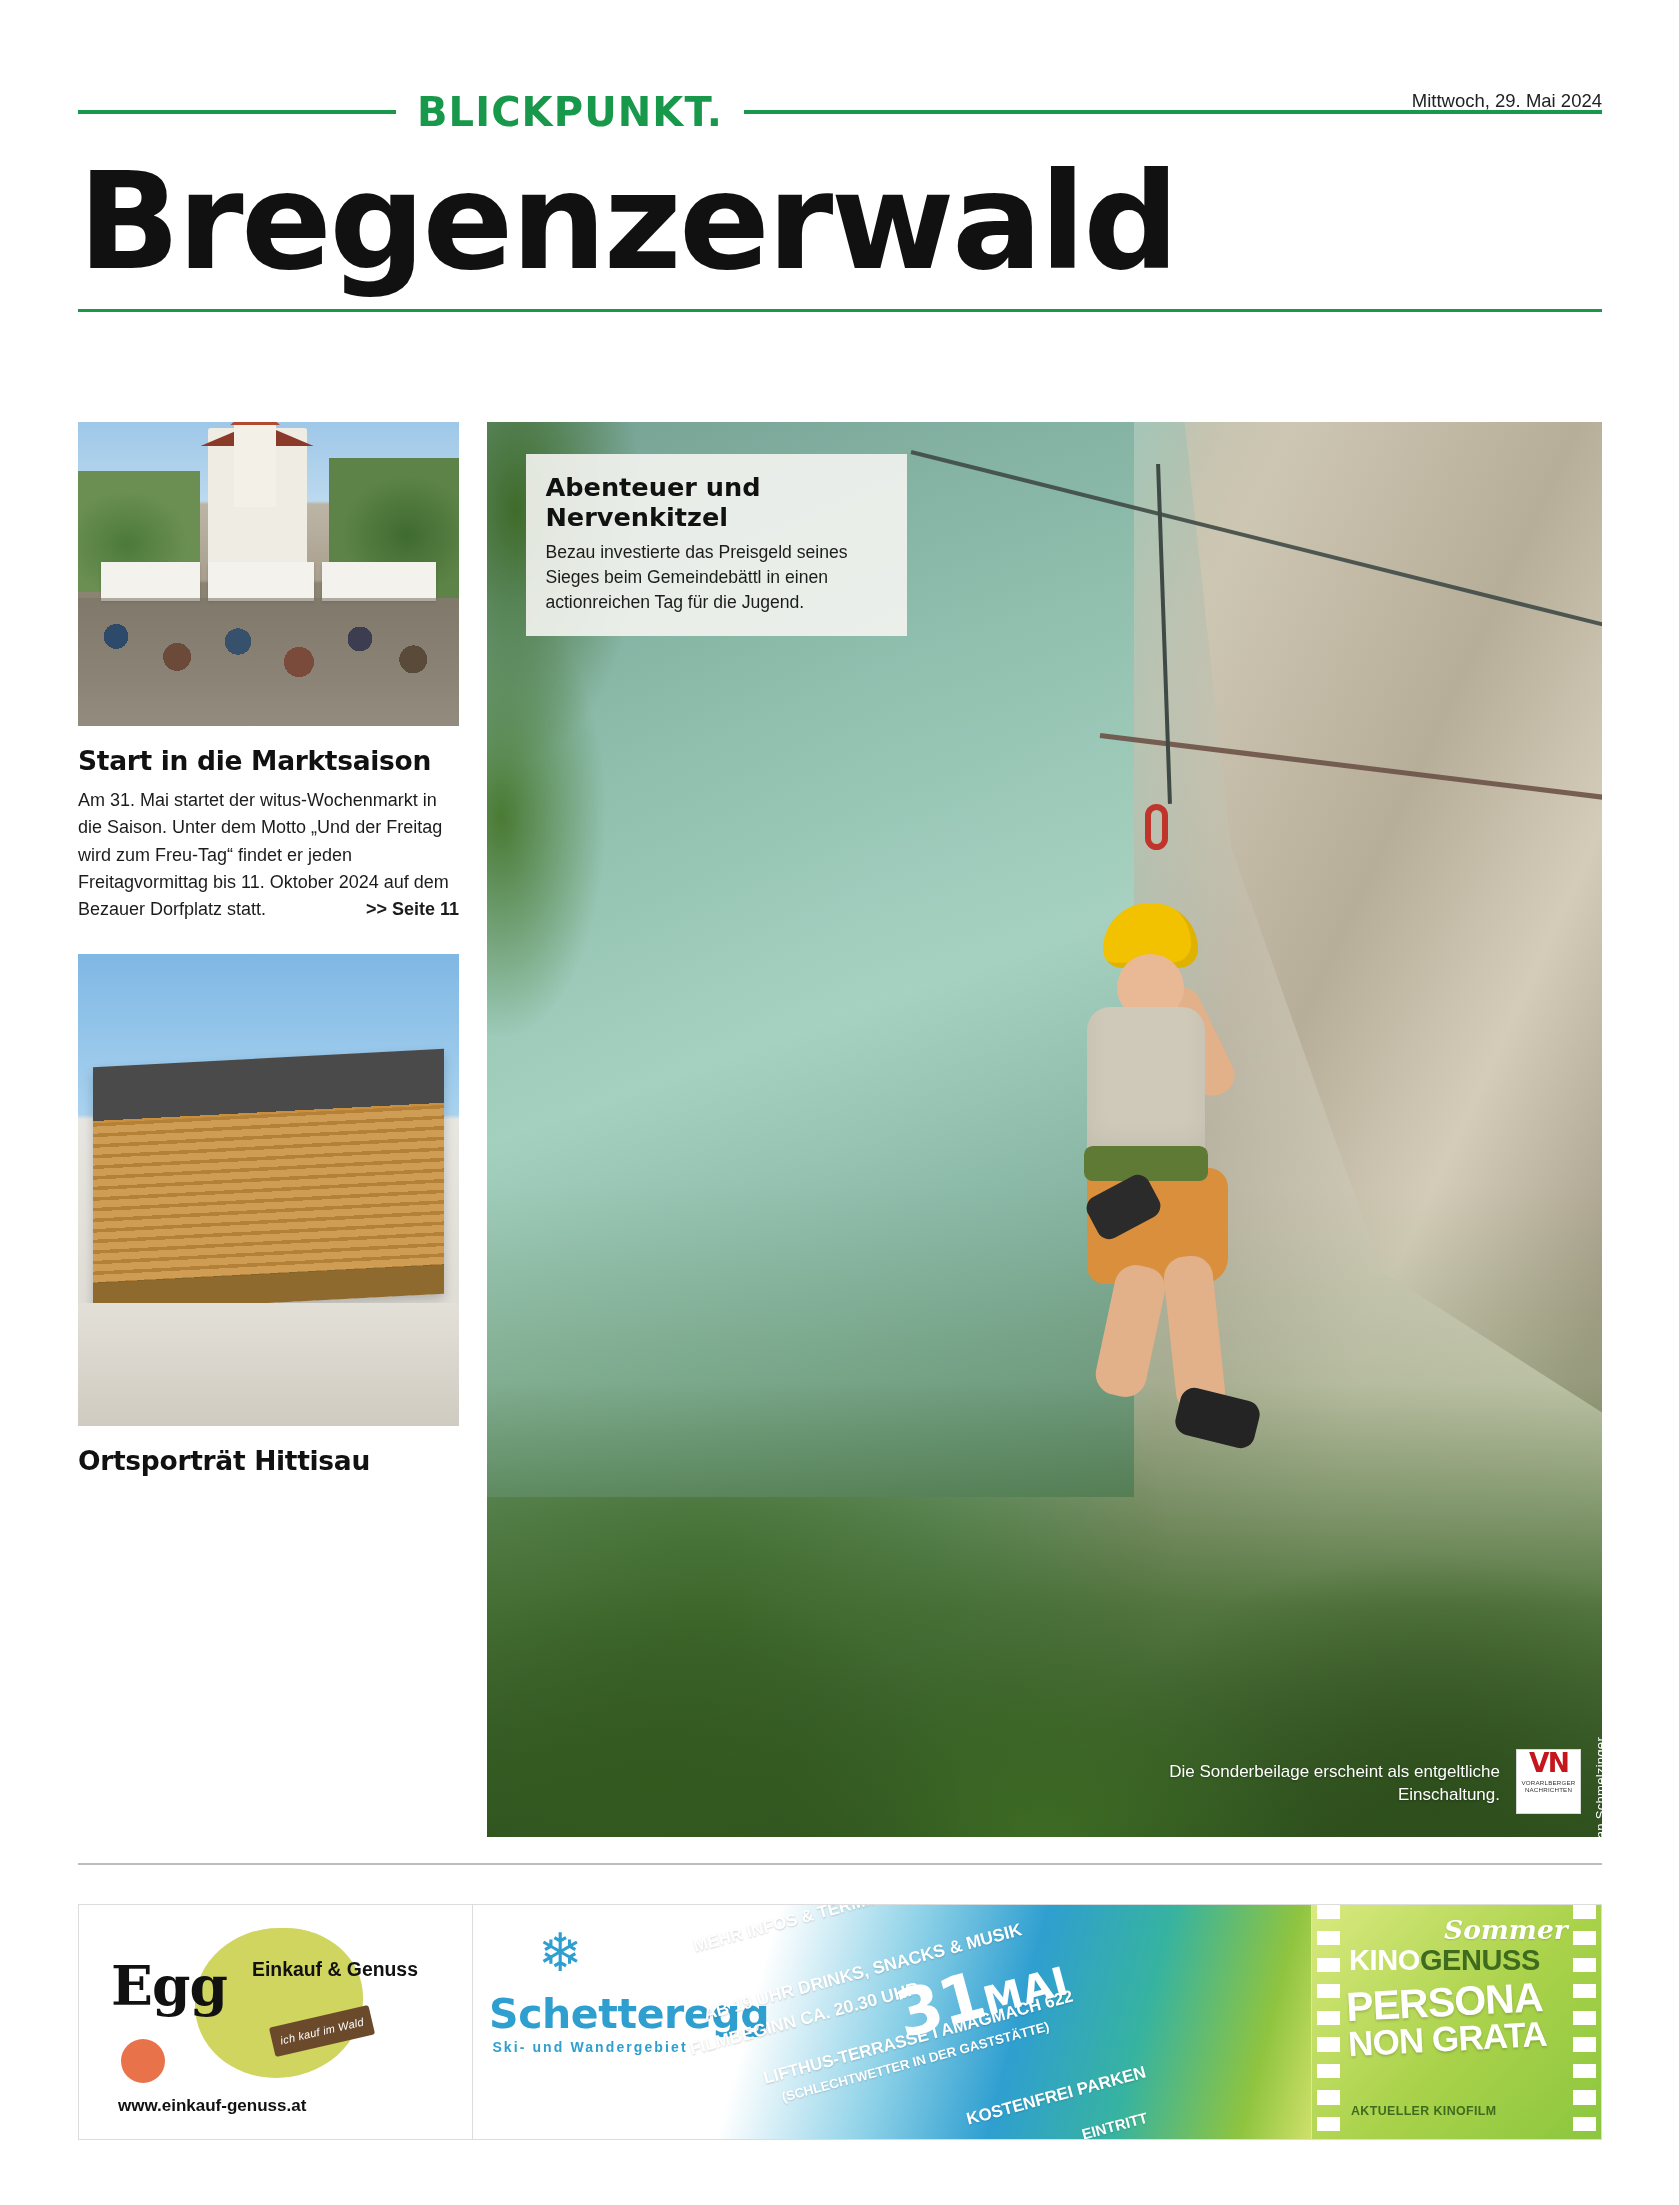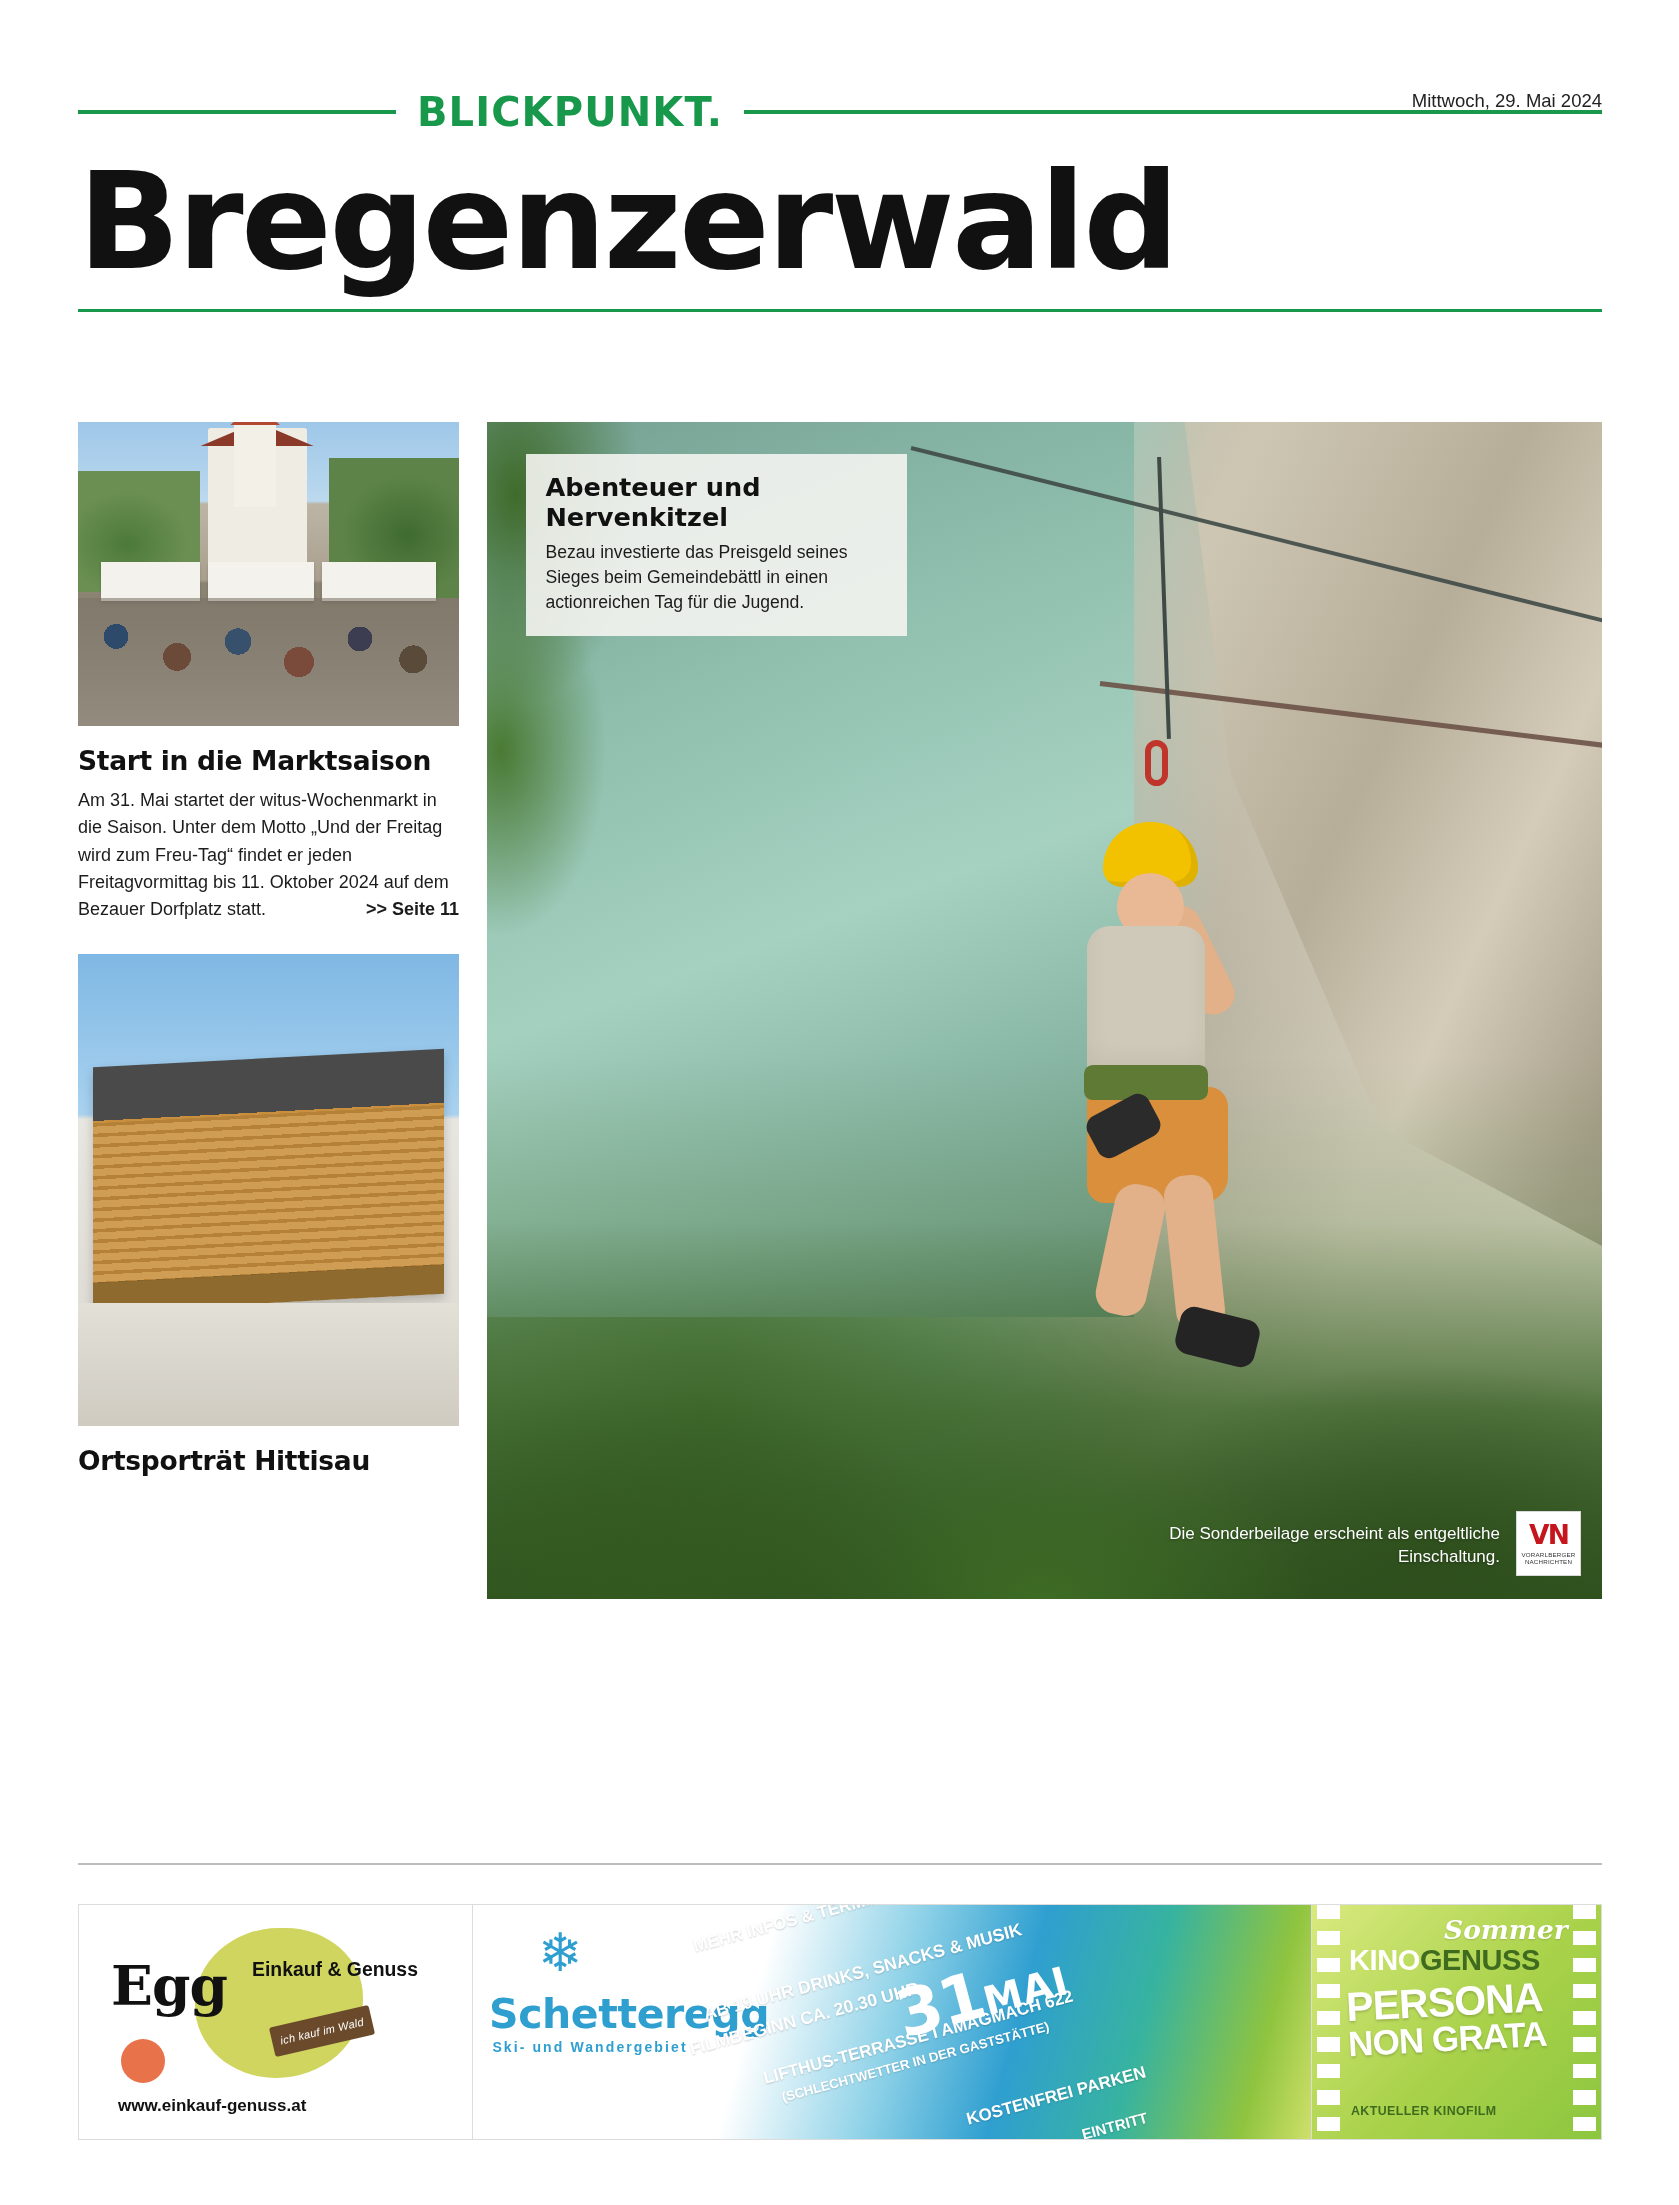--- a/index.html
+++ b/index.html
@@ -115,21 +115,21 @@
   .jump-inline { float: right; }
 
   .left-block-2 { margin-top: 30px; }
 
   
   .main-photo {
     position: absolute;
     left: 487px;
     top: 422px;
     width: 1115px;
-    height: 1177px;
+    height: 1415px;
     overflow: hidden;
   }
   .gorge {
     position: absolute;
     inset: 0;
     background:
       radial-gradient(ellipse 70% 60% at 20% 85%, #3e6b2e 0%, rgba(62,107,46,0) 60%),
       radial-gradient(ellipse 60% 50% at 80% 20%, #cfc6b5 0%, rgba(207,198,181,0) 65%),
       linear-gradient(100deg, #7fa18b 0%, #8fb79f 18%, #a9cfc2 34%, #9ec5b6 48%, #b9b3a3 62%, #cfc9b8 76%, #d8d2c1 100%);
     filter: saturate(1.05);
@@ -239,21 +239,21 @@
     position: absolute;
     right: 21px;
     bottom: 23px;
     width: 65px;
     height: 65px;
     background: #ffffff;
     border: 1.8px solid #d8d8d8;
     display: flex;
     flex-direction: column;
     align-items: center;
-    justify-content: center;
+    justify-content: flex-start;
   }
   .vn-mark {
     font-family: "DejaVu Sans", sans-serif;
     font-weight: 800;
     font-size: 26.5px;
     color: #c4161c;
     line-height: 1;
     letter-spacing: -1.8px;
   }
   .vn-sub {

